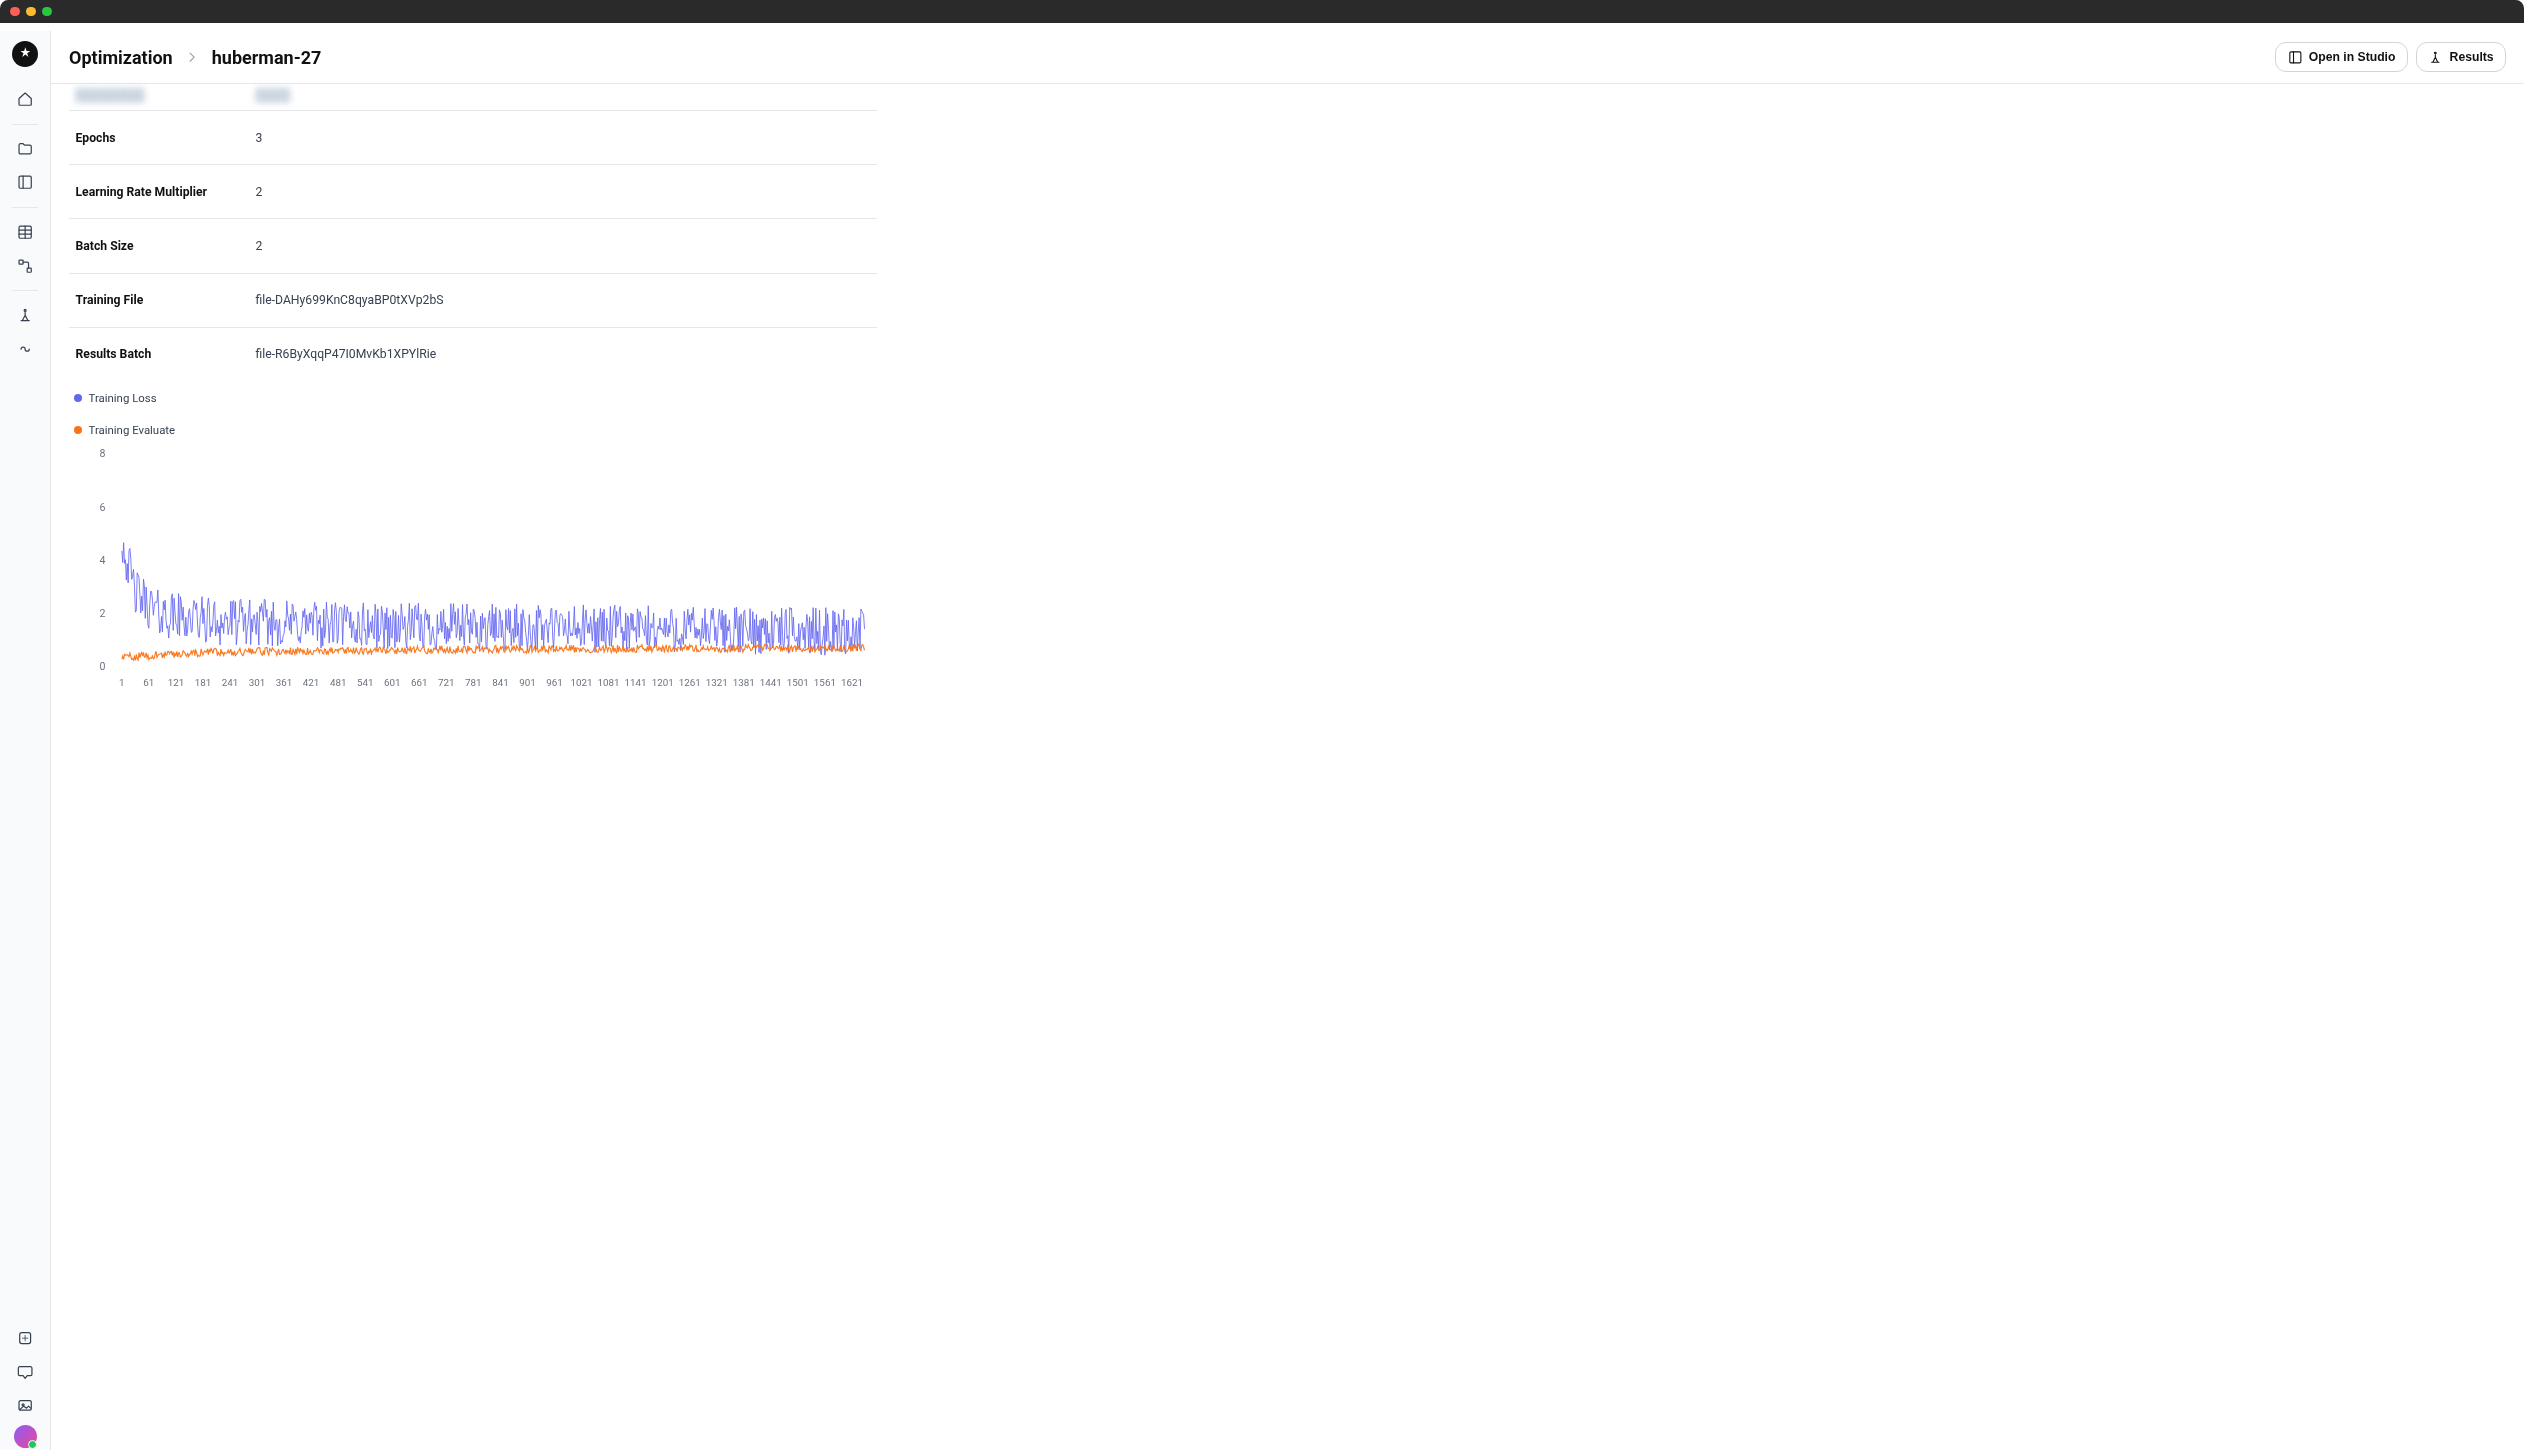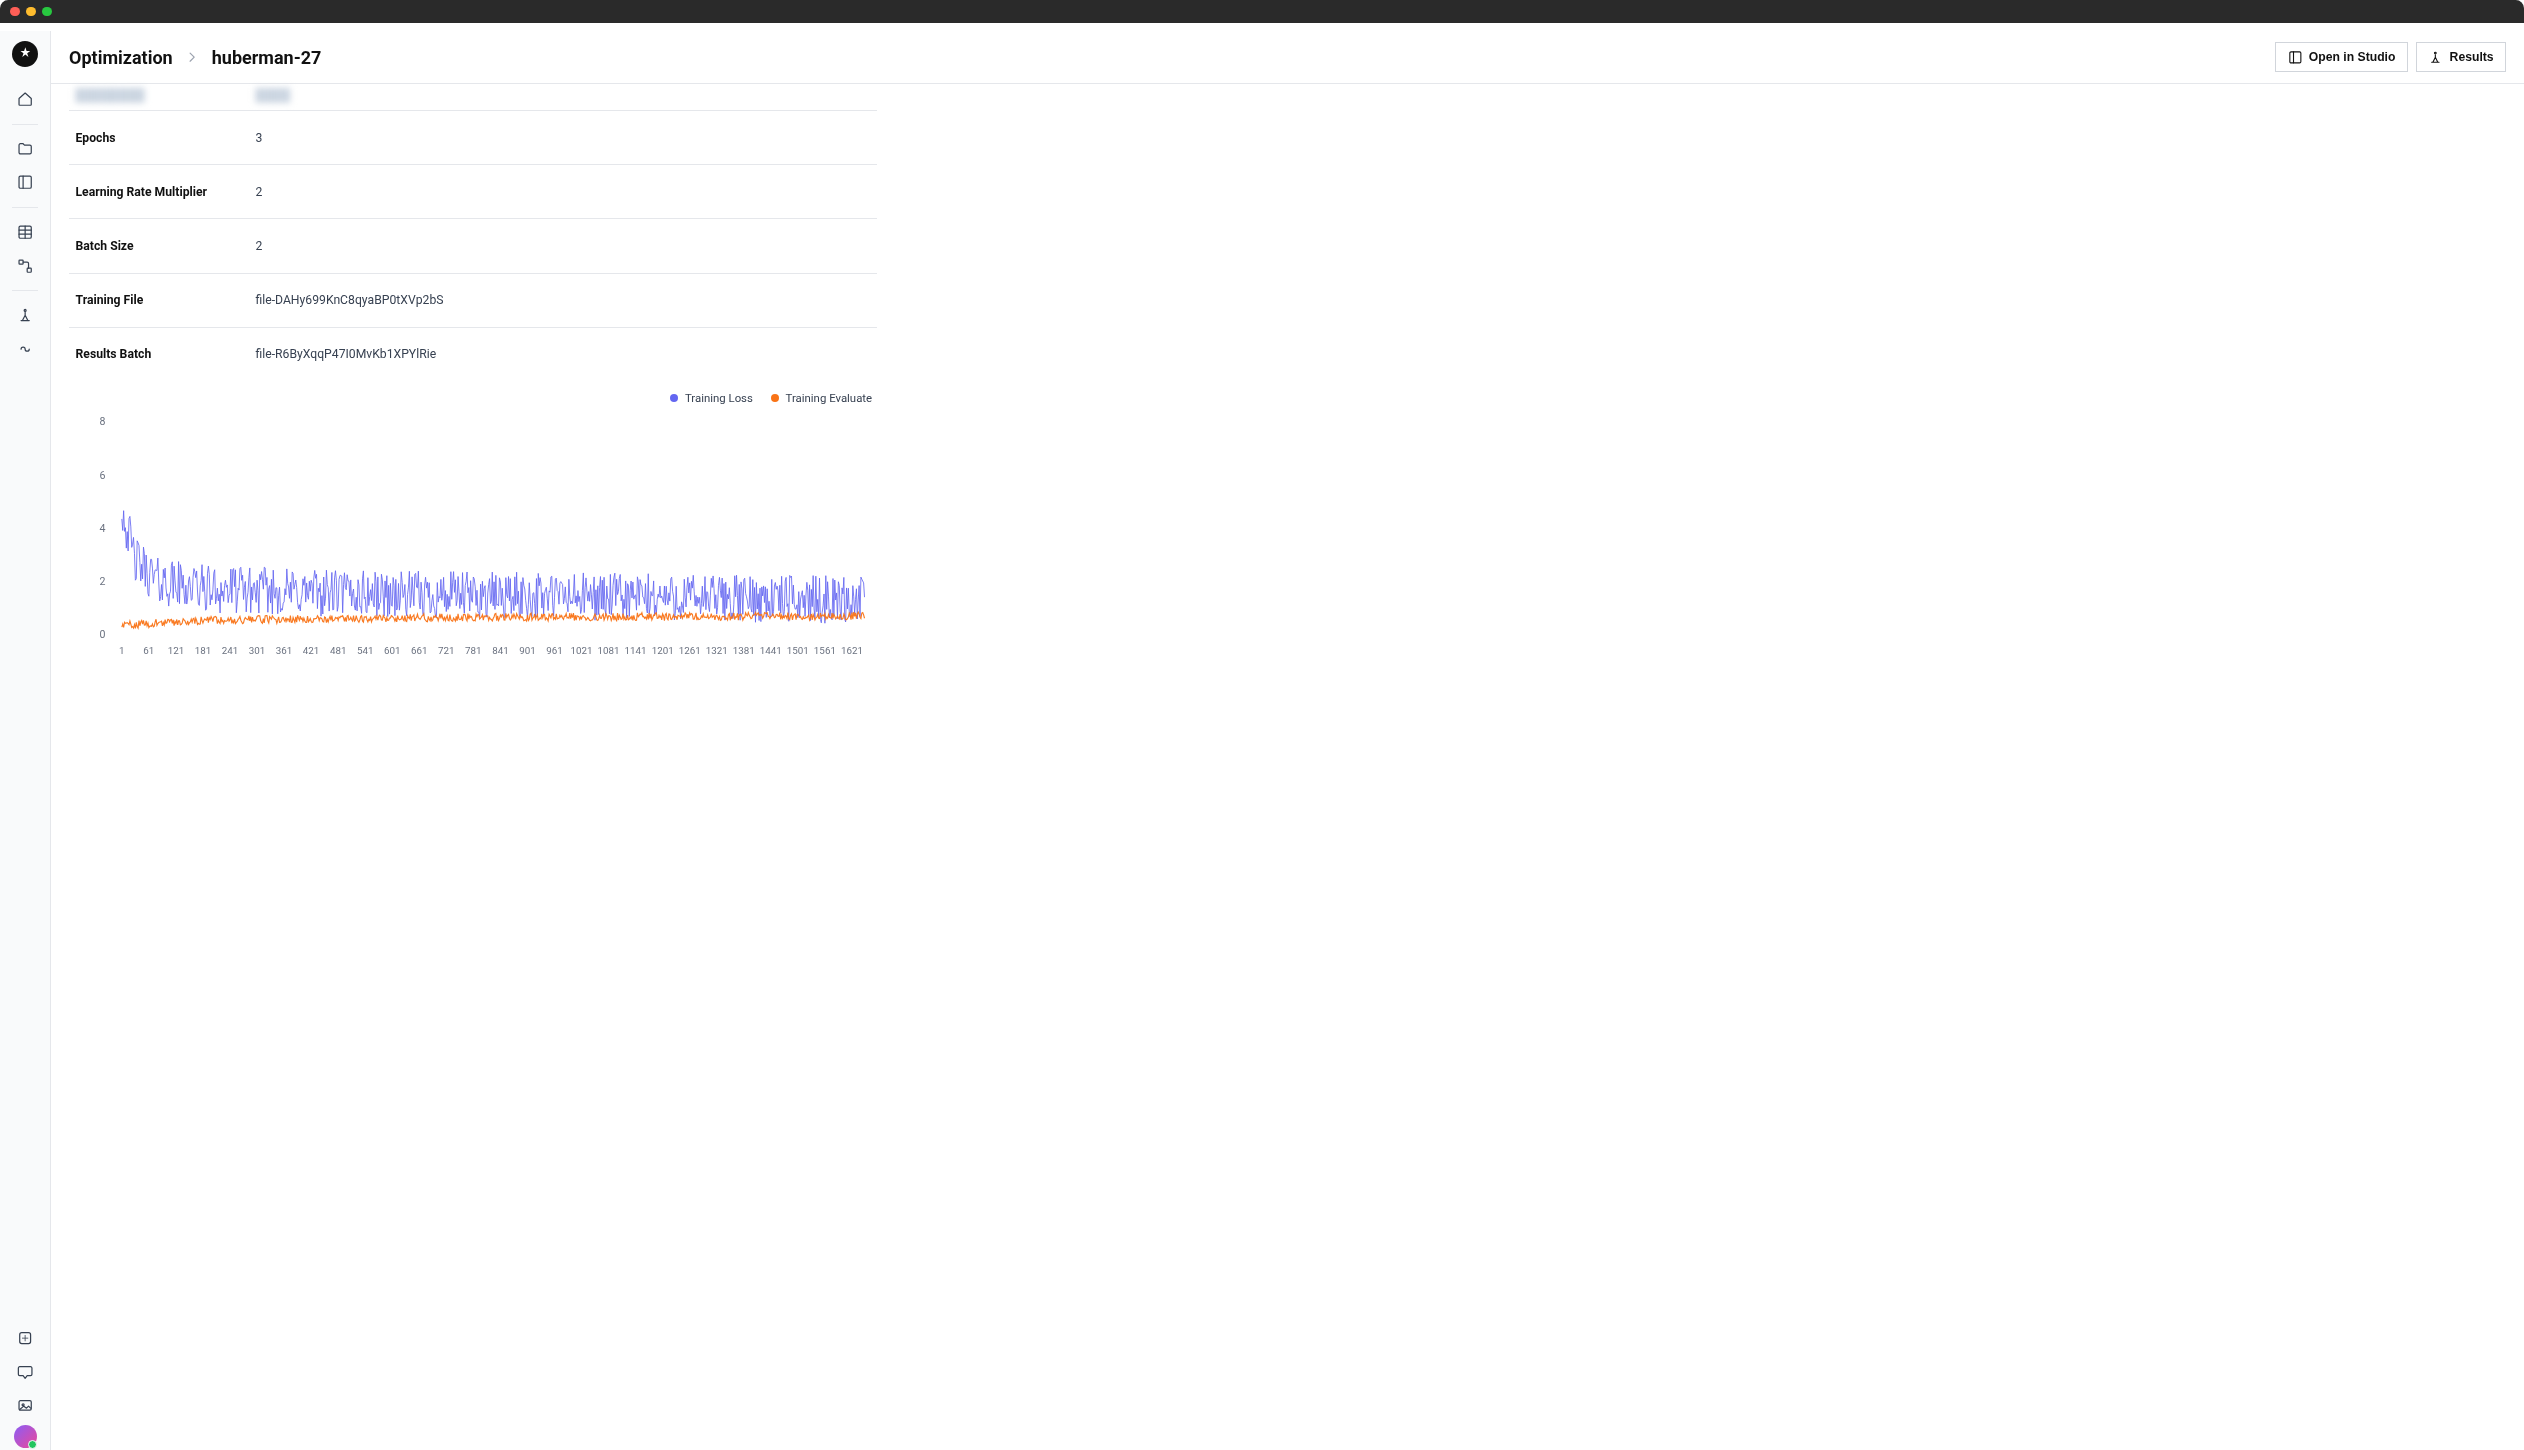--- a/index.html
+++ b/index.html
@@ -73,40 +73,40 @@
   .breadcrumb { display: flex; align-items: center; gap: 11.4px; font-size: 18px; }
   .breadcrumb .root { font-weight: 700; color: #111; }
   .breadcrumb .sep { color: #9ca3af; display:flex; }
   .breadcrumb .current { font-weight: 700; color: #111; }
 
   .header-actions { display: flex; gap: 8.2px; }
   .btn {
     display: flex; align-items: center; gap: 6.5px;
     border: 0.8px solid #d1d5db; background: #fff; color: #111;
     font-weight: 600; font-size: 12.2px;
-    padding: 6.5px 11.4px; border-radius: 0; cursor: pointer;
+    padding: 6.5px 11.4px; border-radius: 11px; cursor: pointer;
   }
   .btn svg { width: 14.7px; height: 14.7px; }
 
   .content { padding: 0 18px 33px 18px; }
 
   .kv-table { border-collapse: collapse; width: 100%; max-width: 808px; }
   .kv-table tr { border-bottom: 0.8px solid #e5e7eb; }
   .kv-table td { padding: 19.6px 6.5px; vertical-align: middle; font-size: 12.2px; }
   .kv-table td.key { font-weight: 700; color: #111; width: 180px; }
   .kv-table td.val { color: #374151; font-weight: 400; }
   .kv-table tr.no-border { border-bottom: none; }
   .kv-table tr.blurred td { filter: blur(3.3px); color: #cbd5e1; padding-top:3.3px; padding-bottom:8.2px; }
 
   .chart-wrap {
     max-width: 808px;
   }
   .legend {
     display: flex; justify-content: flex-end; gap: 18px;
-    font-size: 11.4px; color: #374151; padding: 9.8px 4.9px;
+    font-size: 11.4px; color: #374151; padding: 9.8px 4.9px; flex-direction: column;
   }
   .legend .item { display: flex; align-items: center; gap: 6.5px; }
   .legend .dot { width: 8.2px; height: 8.2px; border-radius: 50%; }
   .dot-loss { background: #6366f1; }
   .dot-acc { background: #f97316; }
 
   svg.chart { width: 100%; height: 245px; display: block; }
 
   .icon { stroke: currentColor; fill: none; stroke-width: 1.8; stroke-linecap: round; stroke-linejoin: round; }
 </style>

